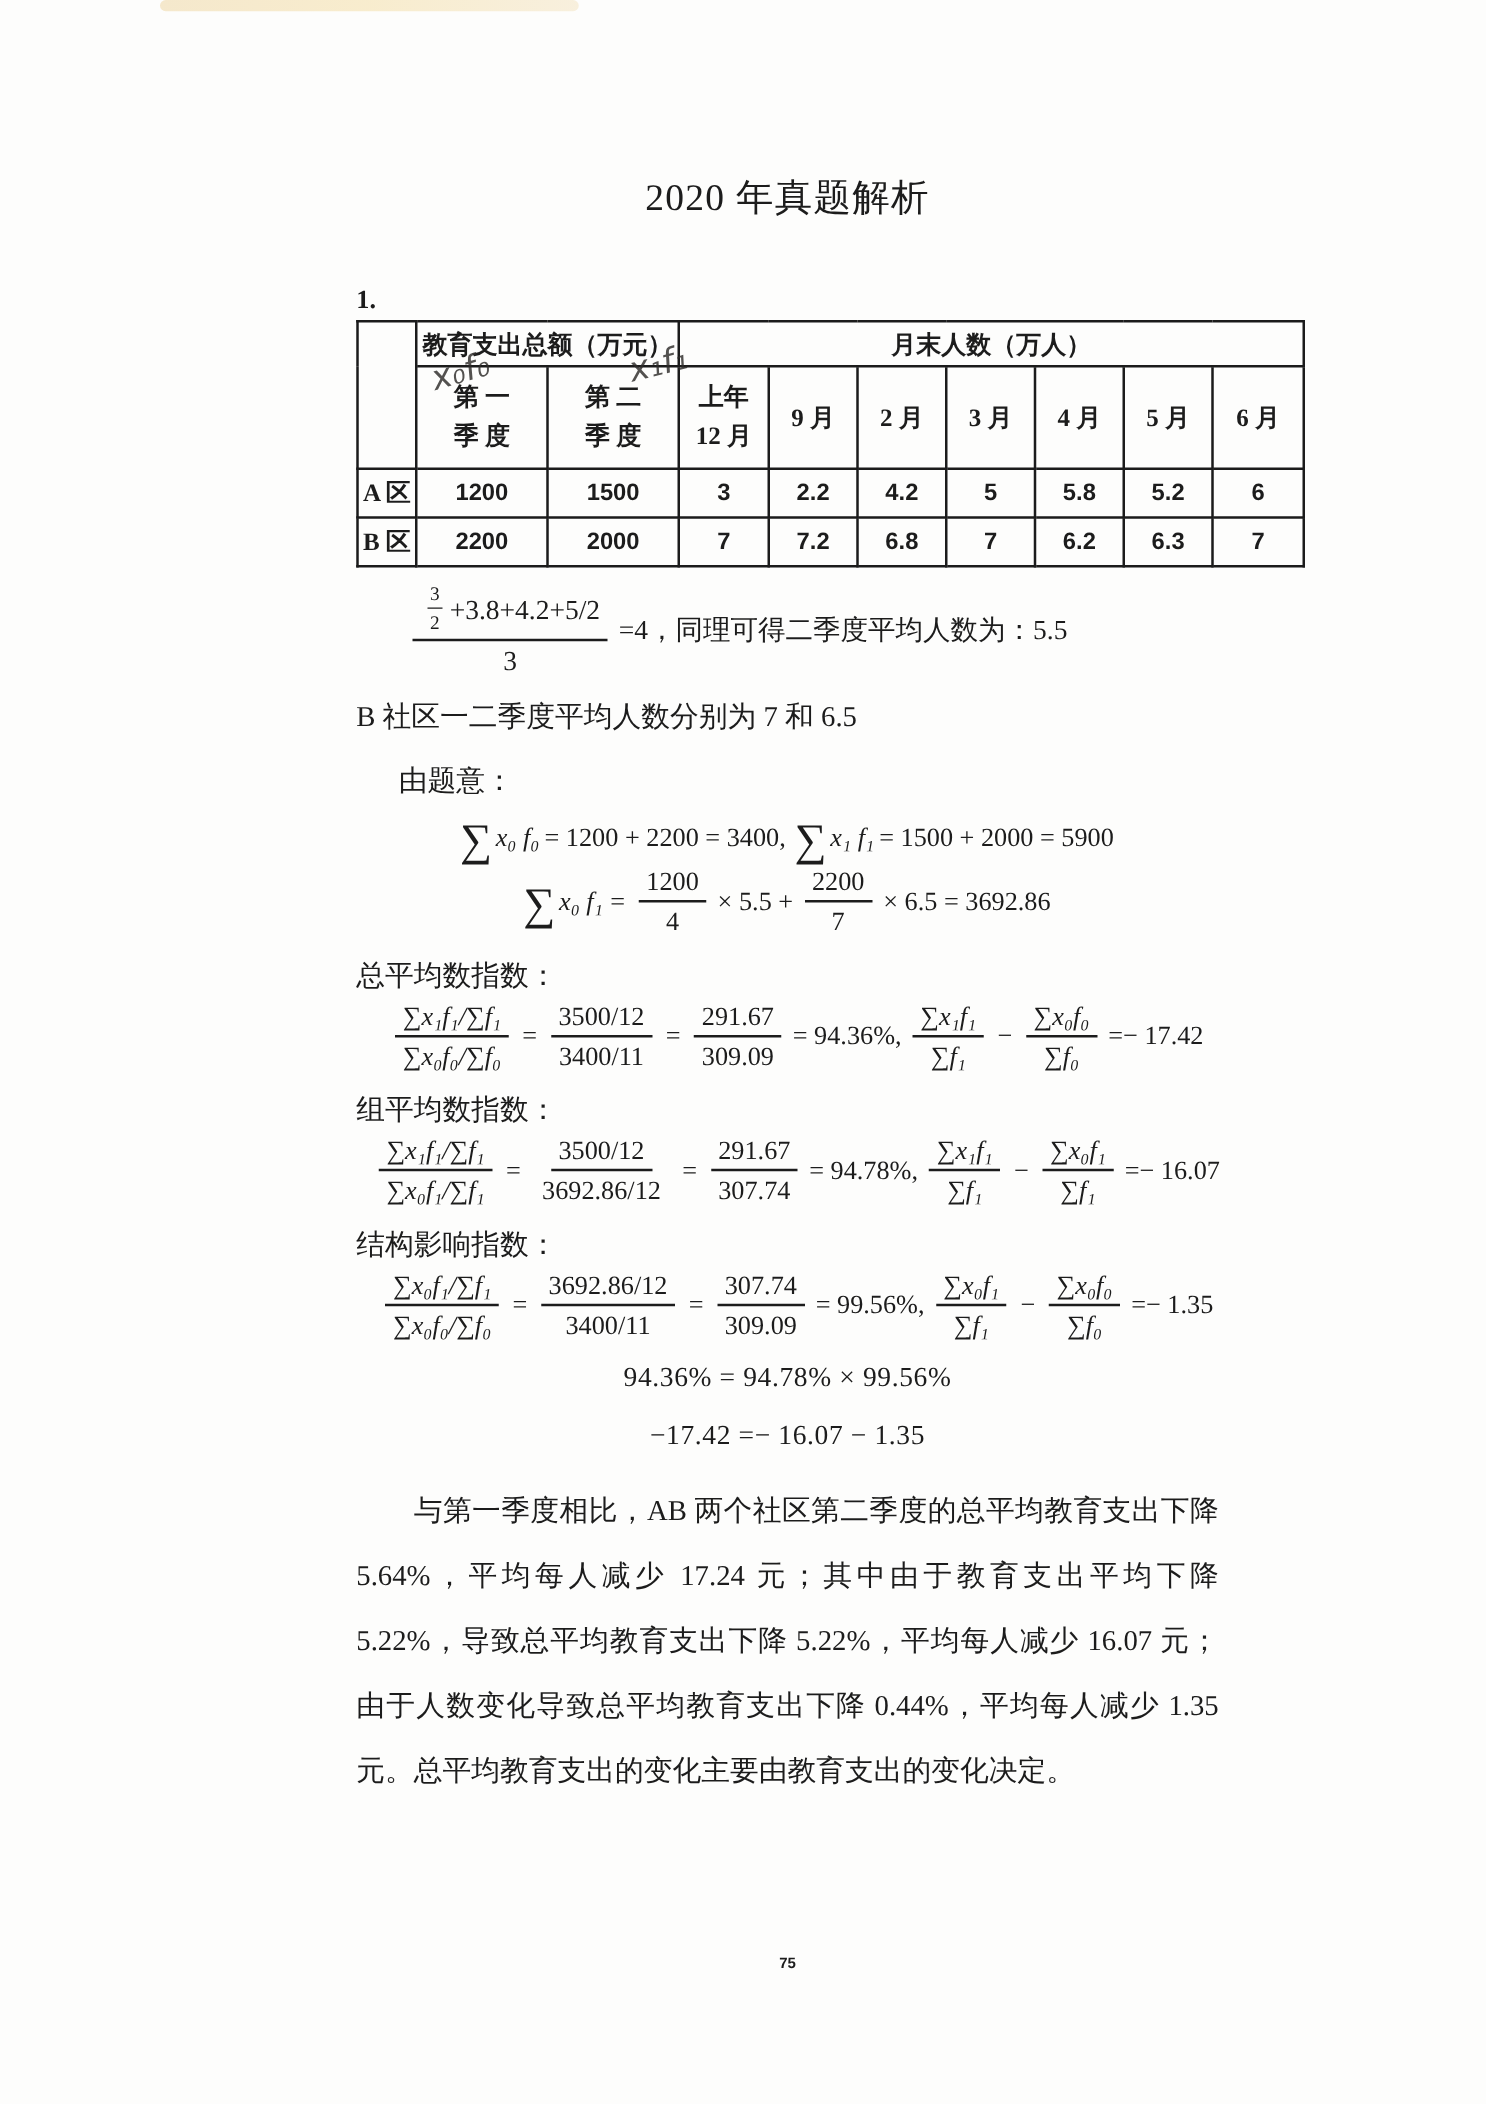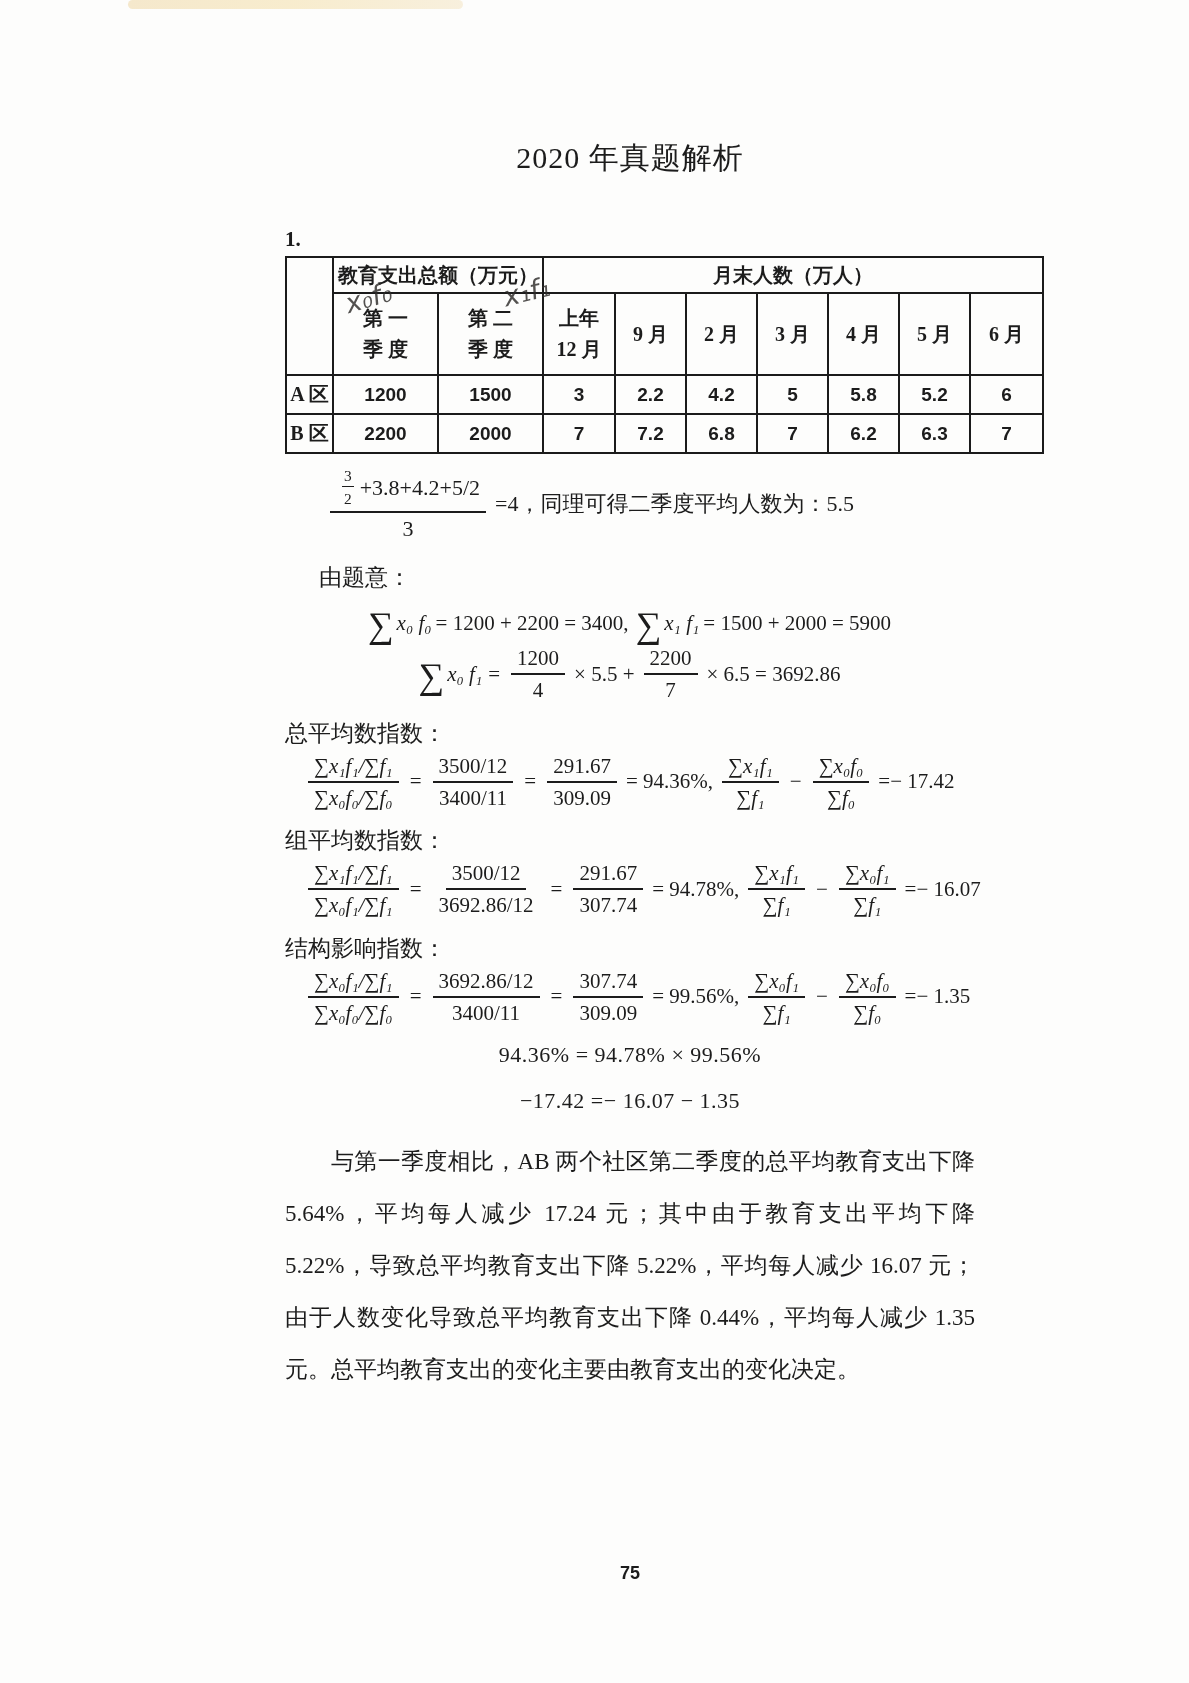--- a/index.html
+++ b/index.html
@@ -41,25 +41,25 @@
   .fnum-flex{display:flex;align-items:center;}
   .mini{font-size:.7em;margin:0 2px;}
   .mini .fnum{border-bottom-width:1.5px;padding:0 2px 1px;}
   .sigma{font-size:36px;line-height:1;margin:0 3px;position:relative;top:2px;}
   .mvar{font-style:italic;}
   .op{margin:0 6px;}
   .res{margin:0 4px;}
   .frac-a{margin-top:12px;padding-left:40px;font-size:22px;}
   .eq-sums{margin-top:12px;}
   .eq-x0f1{margin-top:4px;}
-  .indexeq{margin-top:4px;padding-left:18px;font-size:21px;}
+  .indexeq{margin-top:4px;padding-left:18px;font-size:21px;justify-content:center;}
   .ident{margin-top:16px;text-align:center;font-size:22px;letter-spacing:.5px;}
   .ident2{margin-top:20px;}
   .para{margin:22px 0 0;font-size:23px;line-height:52px;text-align:justify;text-indent:2em;}
-  .pageno{position:absolute;left:0;top:1563px;width:690px;text-align:center;font-size:18px;
+  .pageno{position:absolute;left:0;top:1563px;width:690px;text-align:center;font-size:12px;
           font-family:"Liberation Sans",sans-serif;font-weight:600;}
 </style>
 </head>
 <body>
 
 <div class="page">
   <div class="smudge"></div>
 
   <div class="content">
 
@@ -139,20 +139,21 @@
             <span class="fnum">3</span>
             <span class="fden">2</span>
           </span>
           <span>+3.8+4.2+5/2</span>
         </span>
         <span class="fden">3</span>
       </span>
       <span class="res">=4，同理可得二季度平均人数为：5.5</span>
     </div>
 
+    <div class="line lb">B 社区一二季度平均人数分别为 7 和 6.5</div>
     <div class="line lc">由题意：</div>
 
     <div class="eq eq-center eq-sums">
       <span class="sigma">∑</span>
       <span class="mvar">x₀ f₀</span>
       <span class="res">= 1200 + 2200 = 3400,</span>
       <span class="sigma">∑</span>
       <span class="mvar">x₁ f₁</span>
       <span class="res">= 1500 + 2000 = 5900</span>
     </div>

